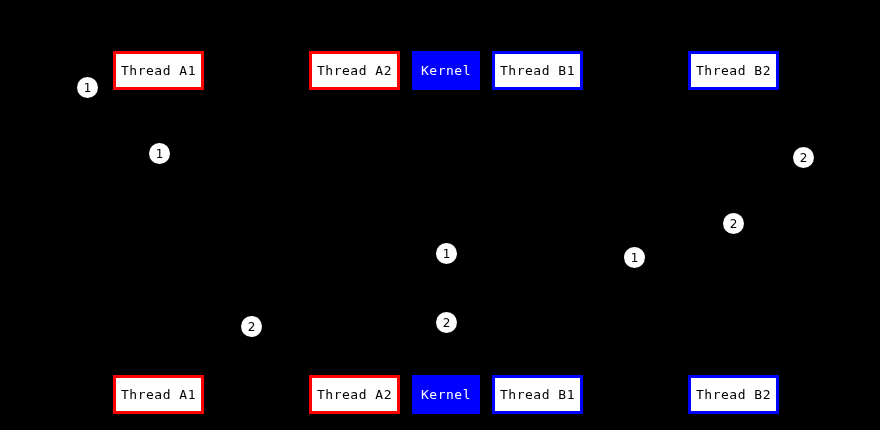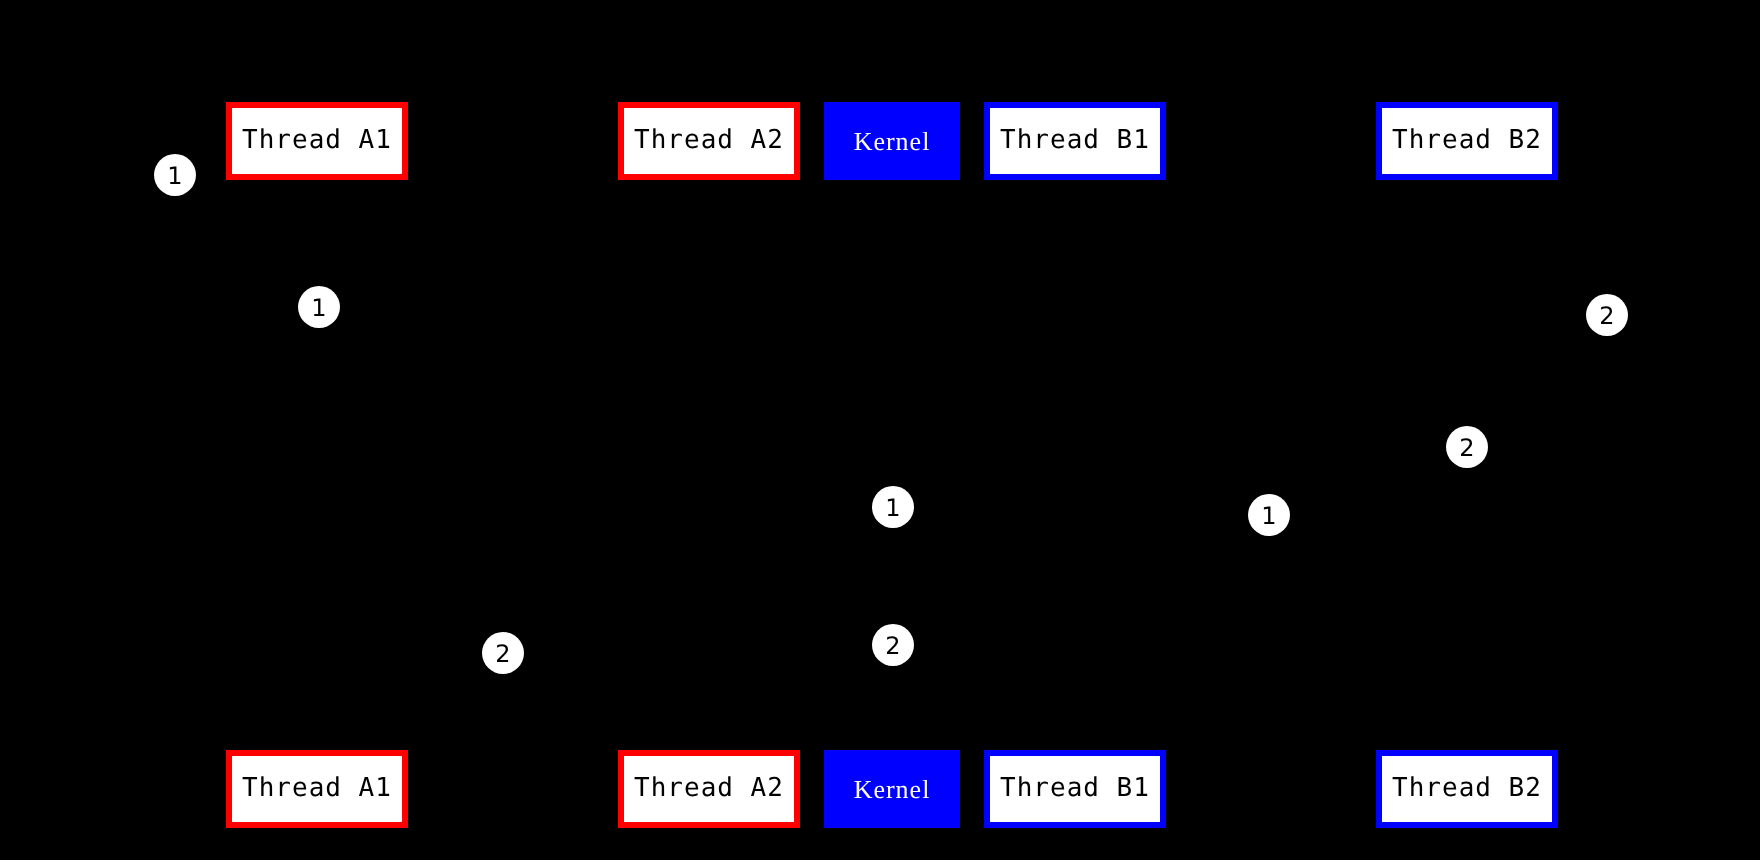--- a/index.html
+++ b/index.html
@@ -34,21 +34,20 @@
   }
   .participant.bordered {
     background: #ffffff;
     color: #000000;
     border-style: solid;
     border-width: 3px;
   }
   .participant.filled {
     color: #ffffff;
     border: none;
-    font-family: Liberation Serif, serif;
   }
   .msg-line {
     position: absolute;
     height: 2px;
     background: #000000;
     transform-origin: 0 50%;
   }
   .arrowhead {
     position: absolute;
     width: 0;

